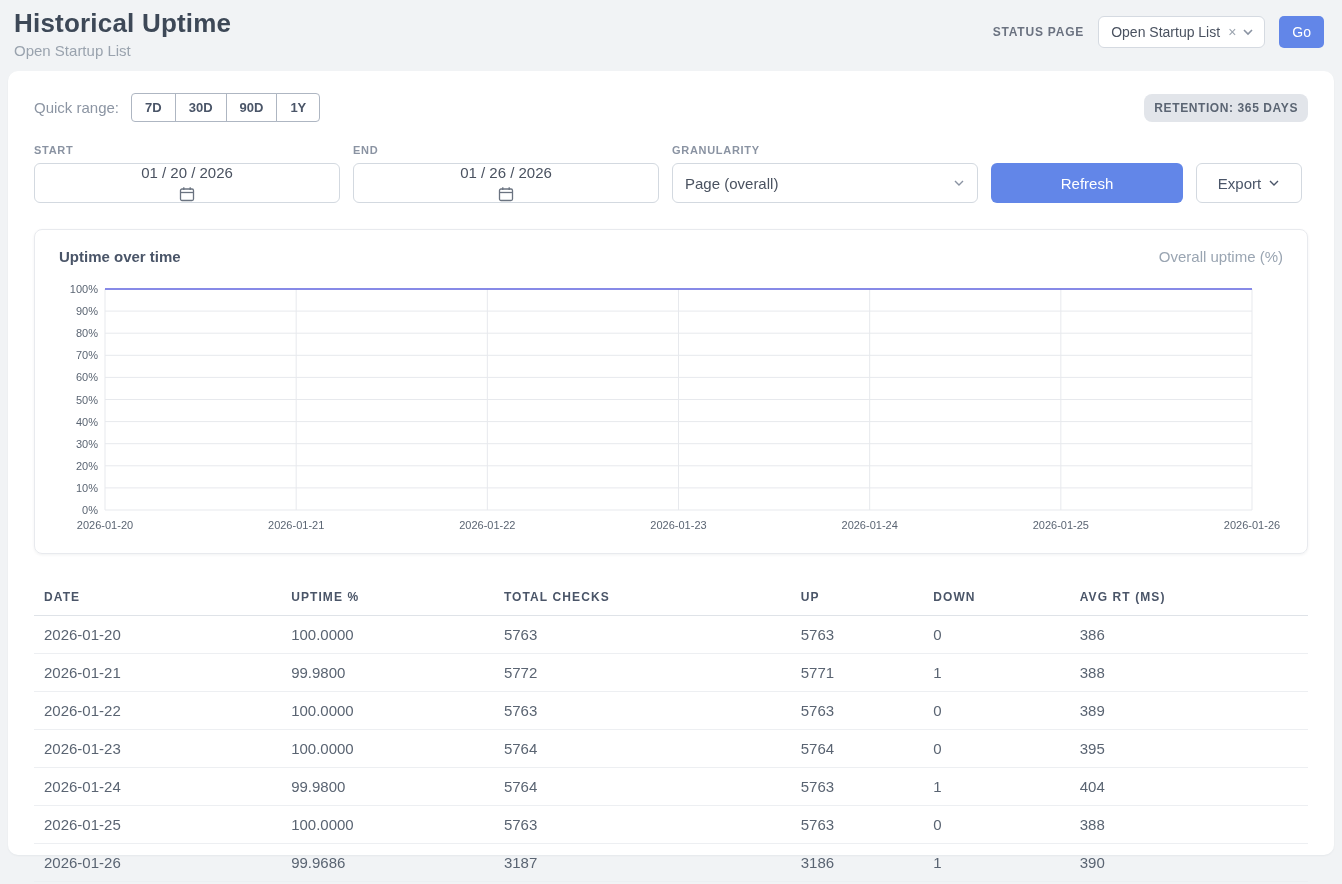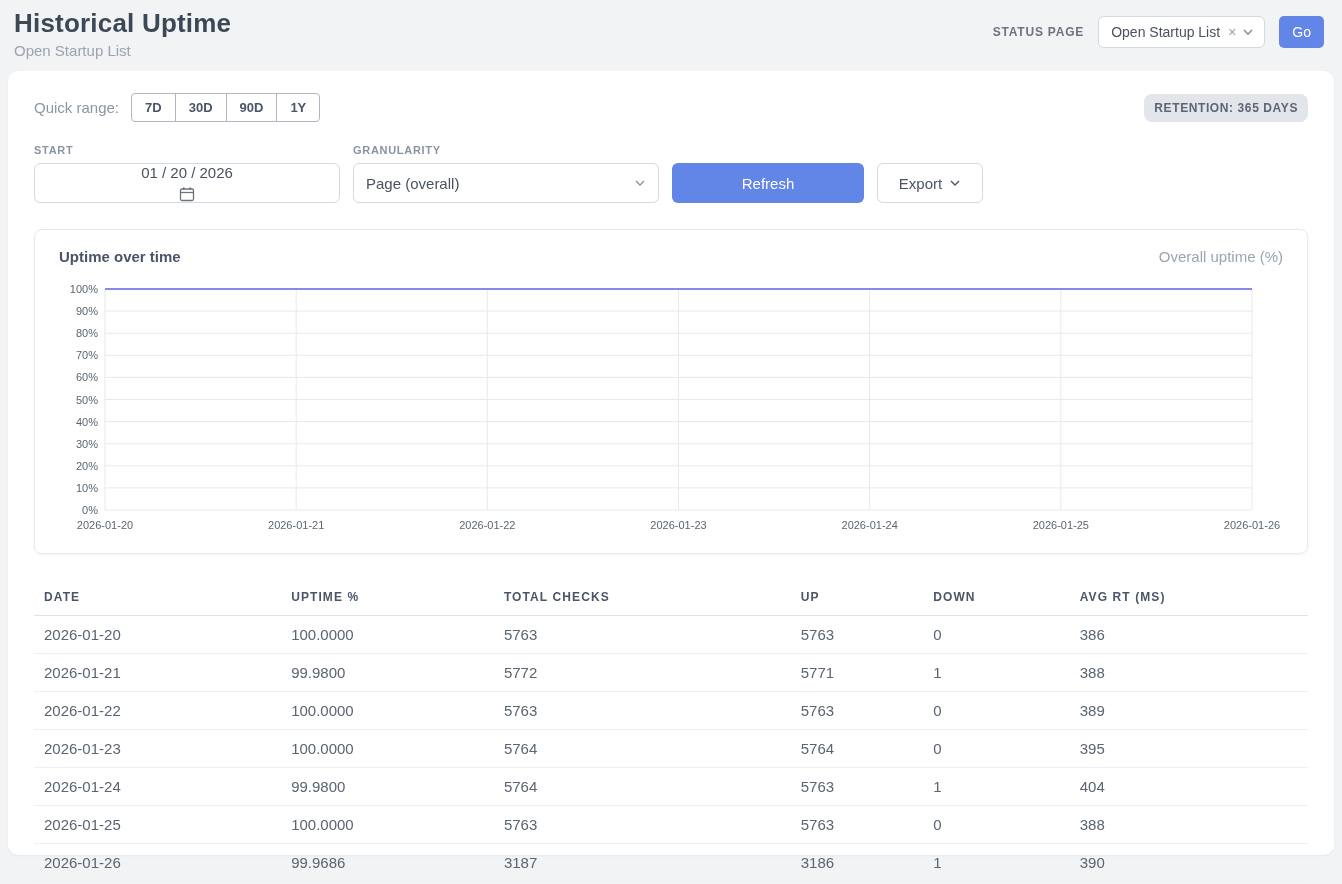--- a/index.html
+++ b/index.html
@@ -146,20 +146,32 @@
       </div>
     </div>
     <span class="retention-badge">RETENTION: 365 DAYS</span>
   </div>
 
   <div class="form-row">
     <div class="field">
       <span class="field-label">START</span>
       <div class="input-box w-date">
         <span>01 / 20 / 2026</span>
+        <svg class="icon-cal" width="16" height="16" viewBox="0 0 16 16">
+            <rect x="1.5" y="3" width="13" height="11.5" rx="1.5" fill="none" stroke="#6a7380" stroke-width="1.3"></rect>
+            <line x1="1.5" y1="6.5" x2="14.5" y2="6.5" stroke="#6a7380" stroke-width="1.3"></line>
+            <line x1="4.8" y1="1.3" x2="4.8" y2="4" stroke="#6a7380" stroke-width="1.3"></line>
+            <line x1="11.2" y1="1.3" x2="11.2" y2="4" stroke="#6a7380" stroke-width="1.3"></line>
+          </svg>
+      </div>
+    </div>
+    <div class="field">
+      <span class="field-label">END</span>
+      <div class="input-box w-date">
+        <span>01 / 26 / 2026</span>
         <svg class="icon-cal" width="16" height="16" viewBox="0 0 16 16">
             <rect x="1.5" y="3" width="13" height="11.5" rx="1.5" fill="none" stroke="#6a7380" stroke-width="1.3"></rect>
             <line x1="1.5" y1="6.5" x2="14.5" y2="6.5" stroke="#6a7380" stroke-width="1.3"></line>
             <line x1="4.8" y1="1.3" x2="4.8" y2="4" stroke="#6a7380" stroke-width="1.3"></line>
             <line x1="11.2" y1="1.3" x2="11.2" y2="4" stroke="#6a7380" stroke-width="1.3"></line>
           </svg>
       </div>
     </div>
     <div class="field">
       <span class="field-label">GRANULARITY</span>

